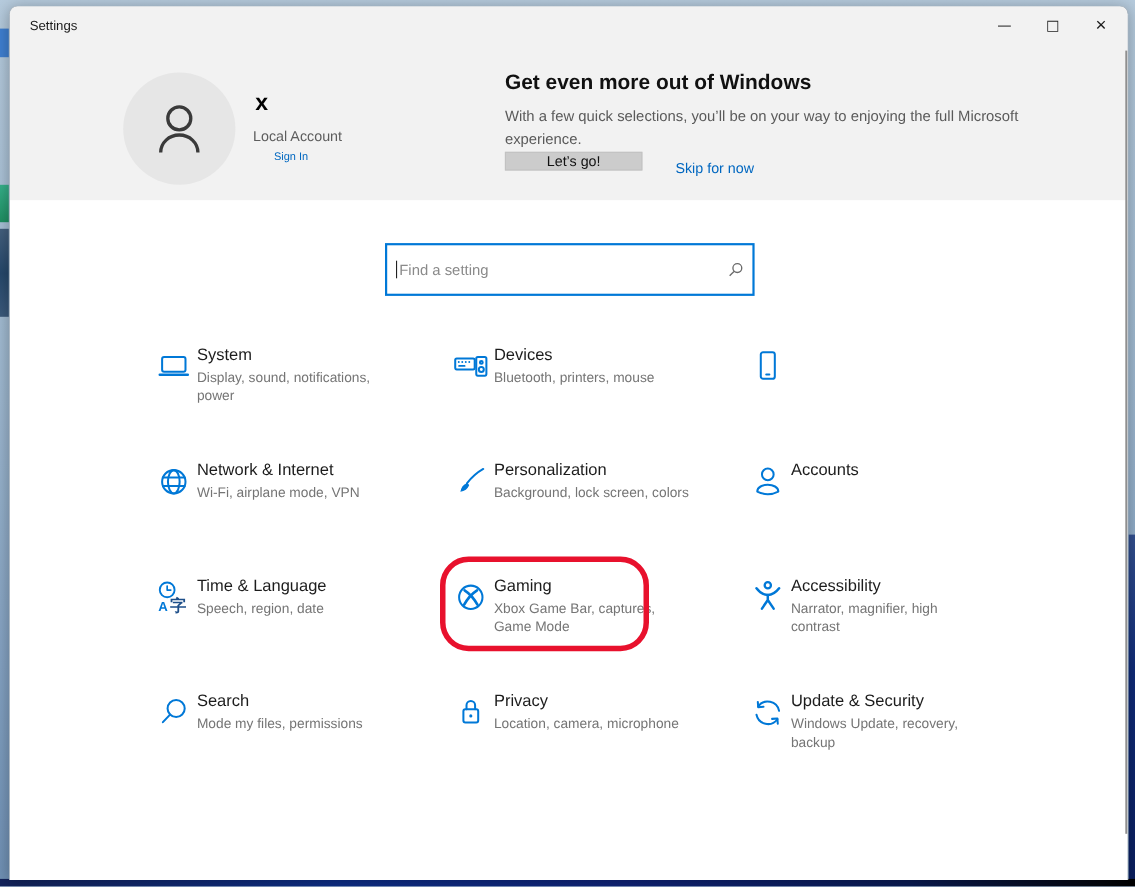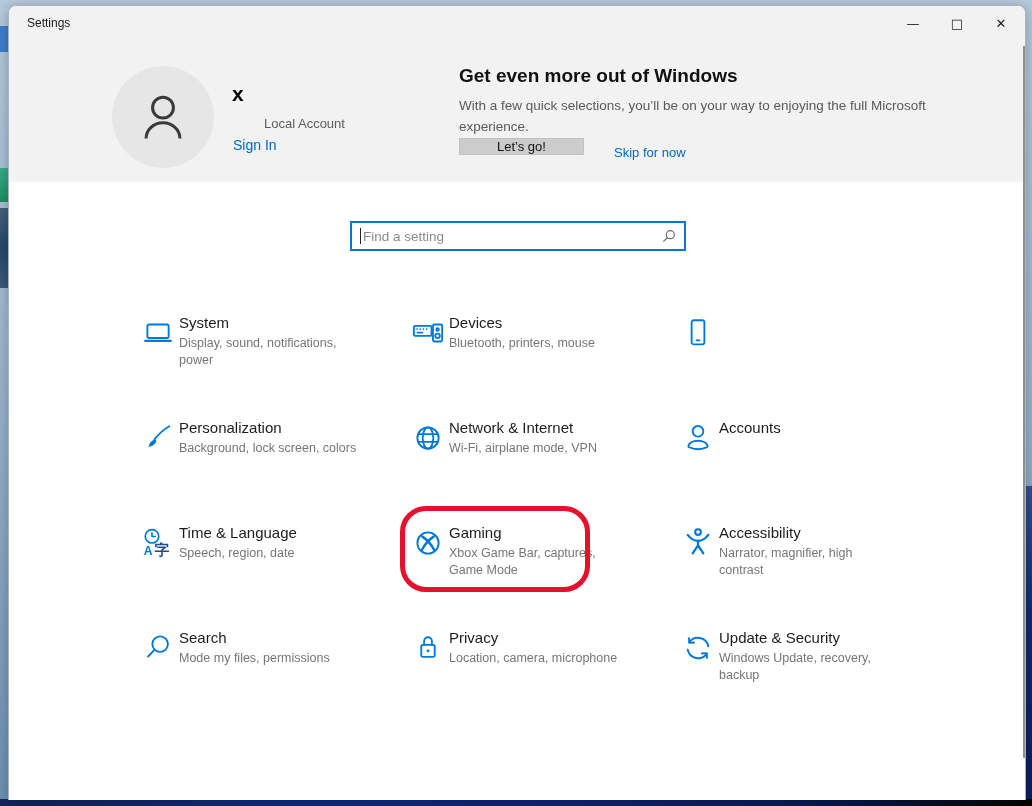--- a/index.html
+++ b/index.html
@@ -41,34 +41,34 @@
     width:44px; height:26px; display:flex; align-items:center; justify-content:center;
     font-size:13px; color:#1b1b1b; background:transparent; border:none; cursor:default;
     font-family:"DejaVu Sans", sans-serif;
   }
   
   .avatar {
     position:absolute; left:103px; top:60px; width:102px; height:102px;
     border-radius:50%; background:#e6e6e6; display:flex; align-items:center; justify-content:center;
   }
   .user-name { position:absolute; left:223px; top:76px; font-size:21px; font-weight:700; color:#000; }
-  .user-type { position:absolute; left:221px; top:110px; font-size:13px; color:#5d5d5d;margin-left:34px; }
-  .sign-in   { position:absolute; left:224px; top:131px; font-size:14px; color:#0067c0; cursor:pointer; }
+  .user-type { position:absolute; left:221px; top:110px; font-size:13px; color:#5d5d5d; }
+  .sign-in   { position:absolute; left:240px; top:131px; font-size:10px; color:#0067c0; cursor:pointer; }
   
   .promo-title { position:absolute; left:450px; top:59px; font-size:19px; font-weight:700; color:#111; }
   .promo-desc  { position:absolute; left:450px; top:90px; width:505px; font-size:13.5px; line-height:1.55; color:#5a5a5a; }
   .promo-cta {
     position:absolute; left:450px; top:132px; width:125px; height:17px;
     background:#cccccc; border:1px solid #c2c2c2; font-size:13px; color:#111;
     font-family:"Liberation Sans", sans-serif; cursor:pointer;
   }
   .promo-skip { position:absolute; left:589px; top:139px; font-size:13px; color:#0067c0; cursor:pointer;margin-left:16px; }
   
   .search-box {
-    position:absolute; left:341px; top:215px; width:336px; height:30px;
+    position:absolute; left:341px; top:215px; width:336px; height:48px;
     background:#fff; border:2px solid #0078d7; display:flex; align-items:center; padding:0 8px;
   }
   .caret { width:1px; height:16px; background:#222; margin-right:2px; }
   .search-input {
     flex:1; border:none; outline:none; font-size:13.5px; color:#333;
     font-family:"Liberation Sans", sans-serif; background:transparent;
   }
   .search-input::placeholder { color:#8a8a8a; }
   .search-glyph { flex:0 0 auto; margin-left:4px; display:flex; }
   
@@ -163,37 +163,37 @@
         </div>
       </div>
       <div class="tile">
         <span class="tile-icon"><svg viewBox="0 0 48 48">
             <rect x="15" y="6" width="18" height="34" rx="3"></rect>
             <path d="M22 34.5 h4"></path>
           </svg></span>
       </div>
       <div class="tile">
         <span class="tile-icon"><svg viewBox="0 0 48 48">
-            <path d="M40 7.5 C 33 11.5 24.5 19 19 26"></path>
-            <path d="M19 26 c-4.8 1.6 -7.3 5.4 -8.4 10.8 c5.5 -1 9.4 -3.6 11.3 -8.4 c-0.5 -1.3 -1.6 -2.1 -2.9 -2.4 z" fill="#0078d7" stroke="none"></path>
-          </svg></span>
-        <div class="tile-text">
-          <div class="tile-title">Personalization</div>
-          <div class="tile-desc">Background, lock screen, colors</div>
-        </div>
-      </div>
-      <div class="tile">
-        <span class="tile-icon"><svg viewBox="0 0 48 48">
             <circle cx="24" cy="24" r="15"></circle>
             <ellipse cx="24" cy="24" rx="7.5" ry="15"></ellipse>
             <path d="M10 18.5 h28 M10 29.5 h28"></path>
           </svg></span>
         <div class="tile-text">
           <div class="tile-title">Network &amp; Internet</div>
           <div class="tile-desc">Wi-Fi, airplane mode, VPN</div>
+        </div>
+      </div>
+      <div class="tile">
+        <span class="tile-icon"><svg viewBox="0 0 48 48">
+            <path d="M40 7.5 C 33 11.5 24.5 19 19 26"></path>
+            <path d="M19 26 c-4.8 1.6 -7.3 5.4 -8.4 10.8 c5.5 -1 9.4 -3.6 11.3 -8.4 c-0.5 -1.3 -1.6 -2.1 -2.9 -2.4 z" fill="#0078d7" stroke="none"></path>
+          </svg></span>
+        <div class="tile-text">
+          <div class="tile-title">Personalization</div>
+          <div class="tile-desc">Background, lock screen, colors</div>
         </div>
       </div>
       <div class="tile">
         <span class="tile-icon"><svg viewBox="0 0 48 48">
             <circle cx="24" cy="14.5" r="7.5"></circle>
             <path d="M10.5 36.5 c 0 -11.5 27 -11.5 27 0 c -9 4.5 -18 4.5 -27 0 z"></path>
           </svg></span>
         <div class="tile-text">
           <div class="tile-title">Accounts</div>
         </div>

